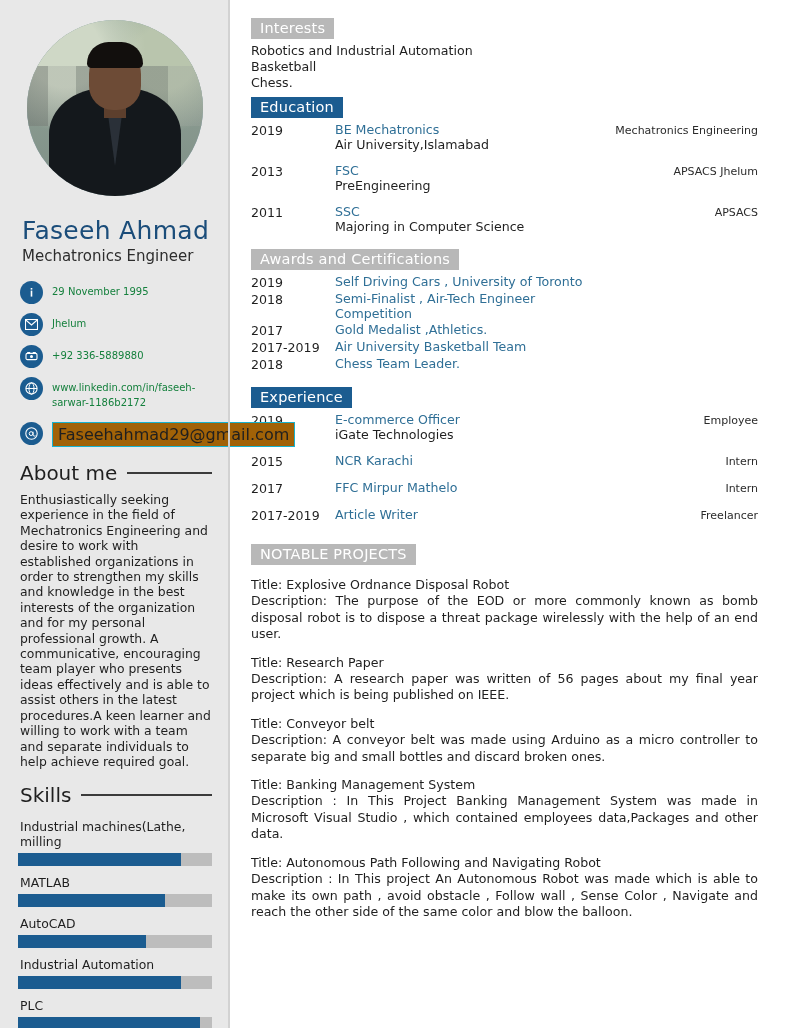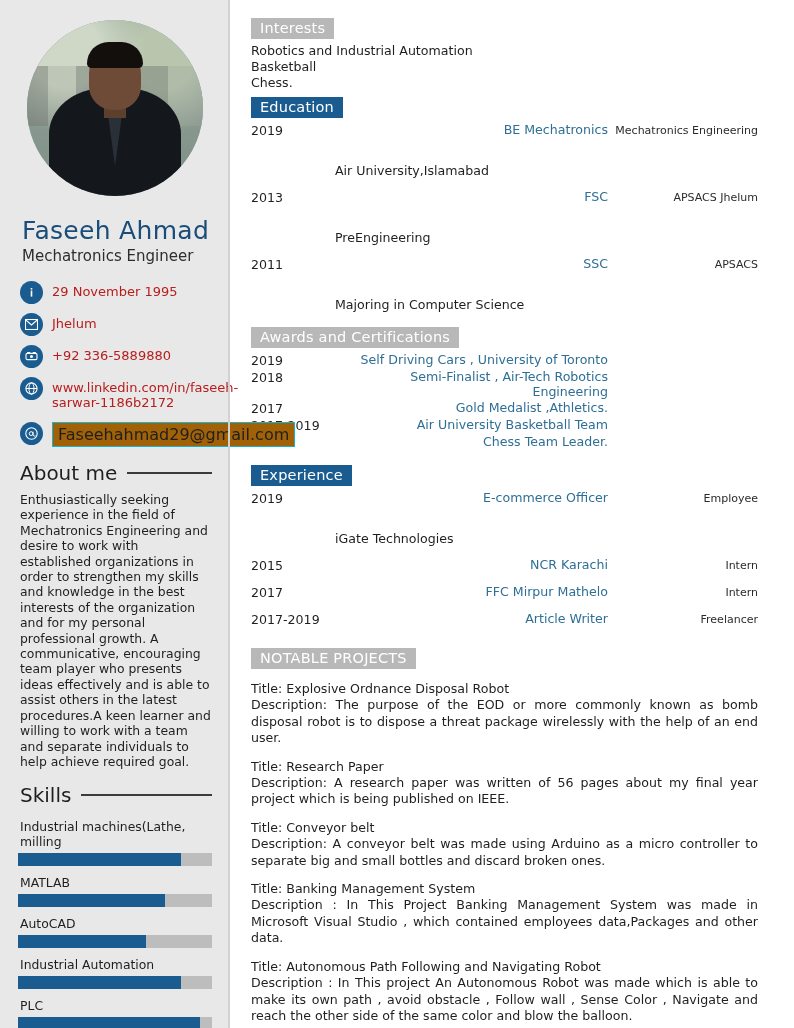--- a/index.html
+++ b/index.html
@@ -92,21 +92,21 @@
   .c-ico {
     width: 23px; height: 23px; min-width: 23px;
     border-radius: 50%;
     background: #1b5c90;
     color: #fff;
     display: flex; align-items: center; justify-content: center;
     font-size: 12px; line-height: 1;
     margin-right: 9px;
   }
   .c-ico svg { display:block; }
-  .c-txt { font-size: 13px; color: #b91c1c; line-height: 15px; padding-top: 3px; }
+  .c-txt { font-size: 10px; color: #15803d; line-height: 15px; padding-top: 3px; }
   .email-box {
     border: 1px solid #17b2cf;
     padding: 2px 5px;
     font-size: 16px;
     color: #1f1f1f;
     background: #a16207;
   }
 
   .sec-head-dark {
     font-size: 20px;
@@ -147,22 +147,22 @@
   }
   .badge.blue { background: #1b5c90; }
   .badge.grey { background: #b8b8b8; }
 
   .plain-line { font-size: 12.6px; color: #1f1f1f; line-height: 16px; }
 
   table.rows { width: 100%; border-collapse: collapse; }
   table.rows td { vertical-align: top; padding: 0; }
   .yr { width: 84px; font-size: 12.6px; color: #1f1f1f; padding-top: 1px !important; }
   .mid { font-size: 12.6px; color: #1f1f1f; }
-  .mid .t1 { color: #2f6f96; text-align: right; }
-  .mid .t2 { color: #1f1f1f; margin-top: 26px; }
+  .mid .t1 { color: #2f6f96; }
+  .mid .t2 { color: #1f1f1f; }
   .right { text-align: right; font-size: 11px; color: #2b2b2b; width: 150px; padding-top: 2px !important; }
   .sp-sm td { padding-bottom: 5px !important; }
   .sp-md td { padding-bottom: 11px !important; }
   .sp-xs td { padding-bottom: 1px !important; }
 
   .sec { margin-bottom: 6px; }
 
   .proj { font-size: 12.6px; line-height: 16.4px; color: #1f1f1f; margin-bottom: 12px; }
   .proj .just { text-align: justify; }
 </style>
@@ -339,21 +339,21 @@
             <tr class="sp-xs">
           <td class="yr">2019</td>
           <td class="mid">
                 <div class="t1">Self Driving Cars , University of Toronto</div>
               </td>
           <td class="right"></td>
         </tr>
         <tr class="sp-xs">
           <td class="yr">2018</td>
           <td class="mid">
-                <div class="t1">Semi-Finalist , Air-Tech Robotics Engineering</div>
+                <div class="t1">Semi-Finalist , Air-Tech Engineer Competition</div>
               </td>
           <td class="right"></td>
         </tr>
         <tr class="sp-xs">
           <td class="yr">2017</td>
           <td class="mid">
                 <div class="t1">Gold Medalist ,Athletics.</div>
               </td>
           <td class="right"></td>
         </tr>

